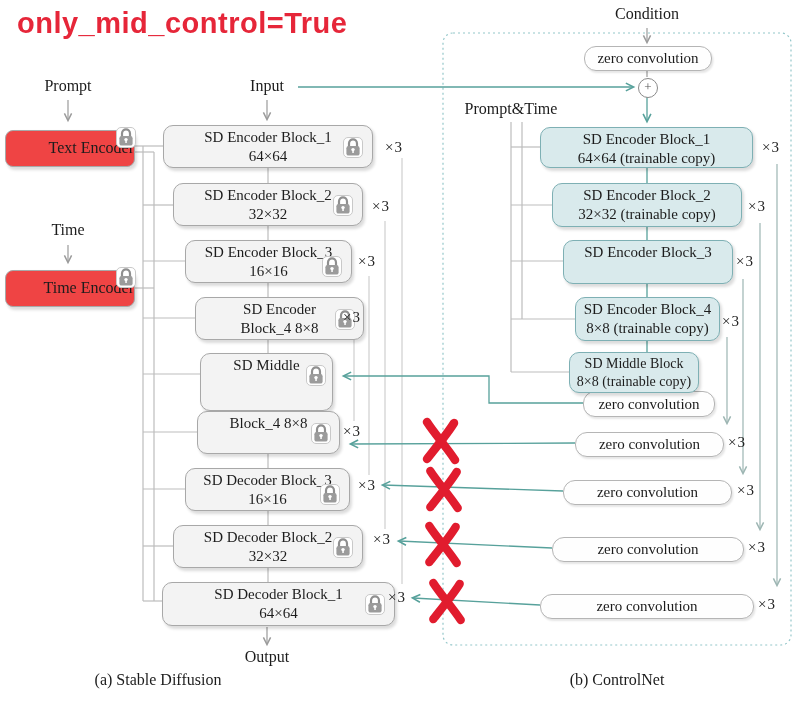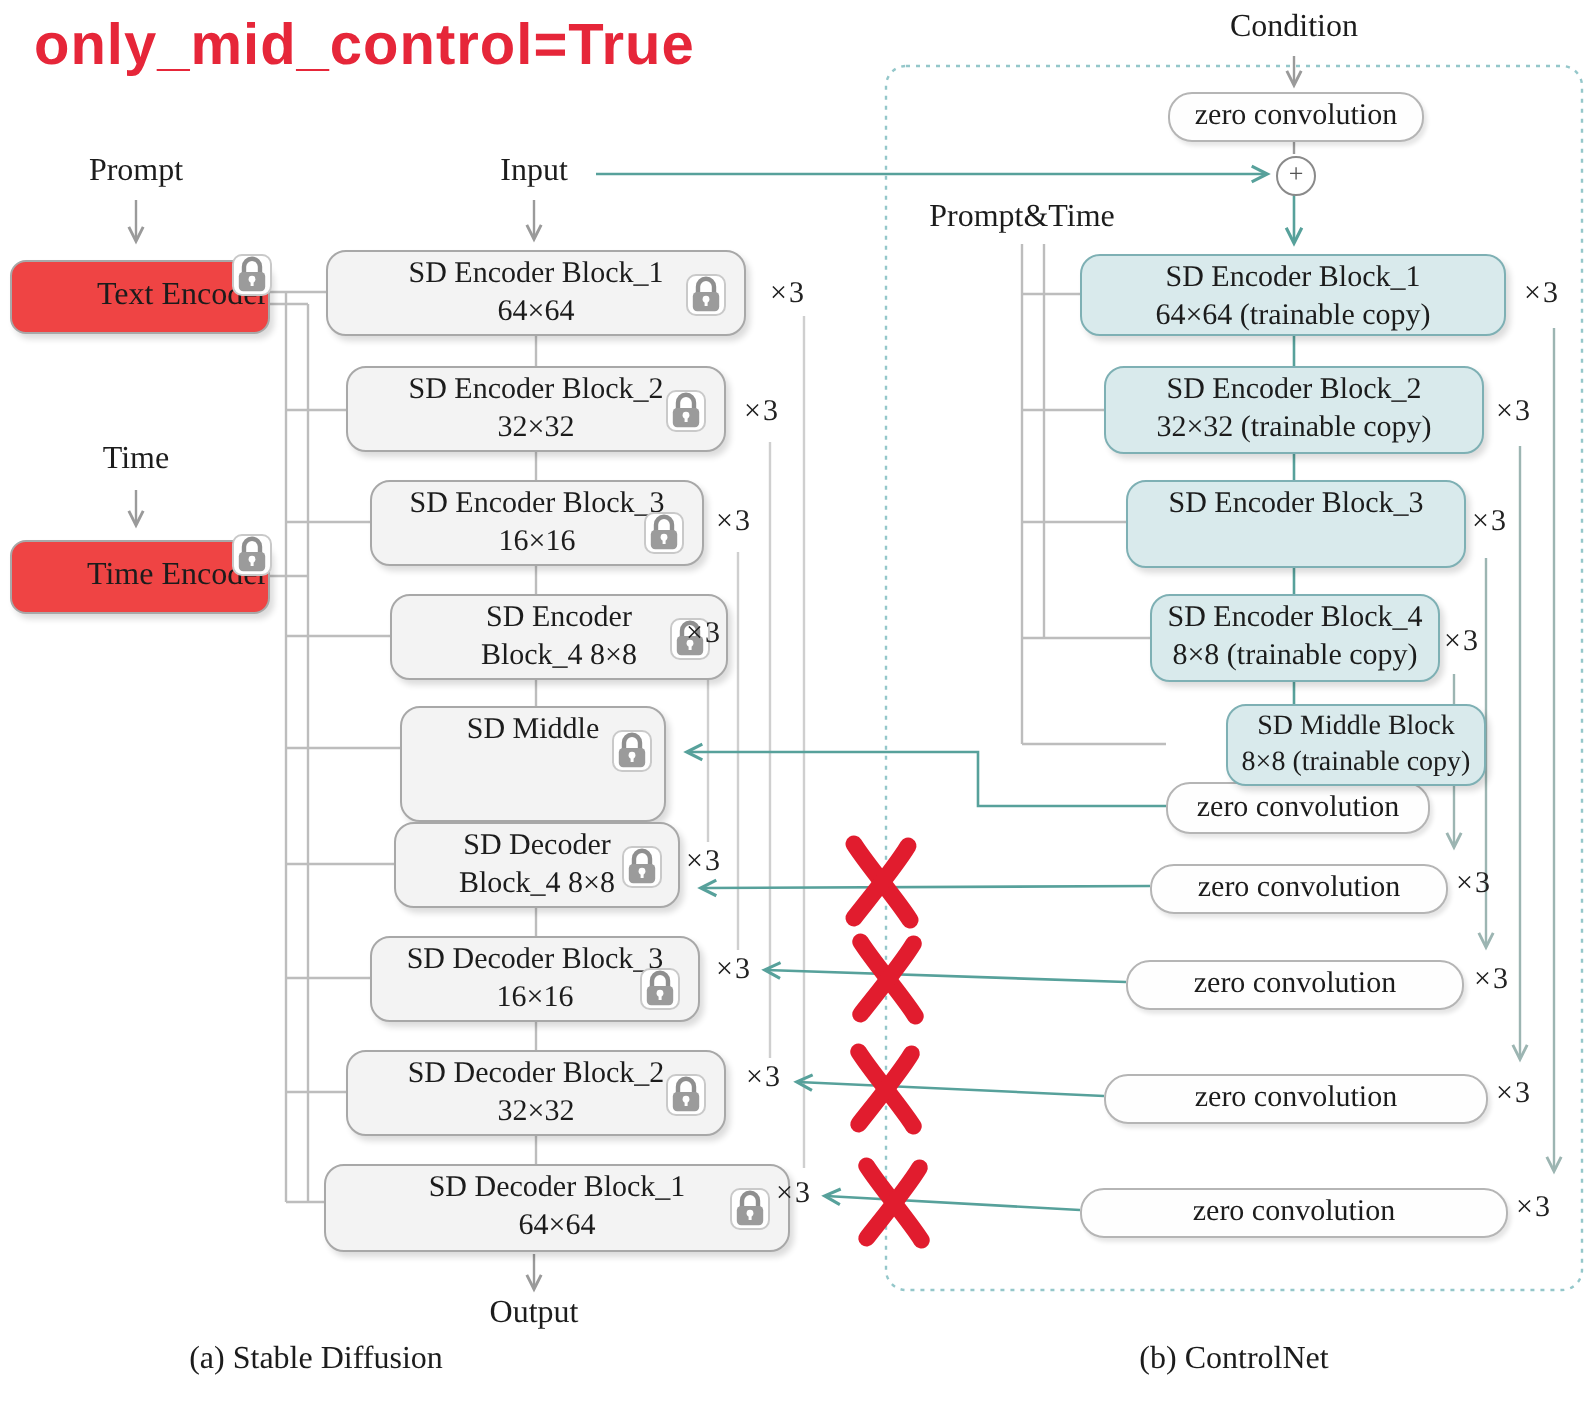--- a/index.html
+++ b/index.html
@@ -194,21 +194,20 @@
         <use href="#lock-symbol"></use>
       </svg>
   </div>
   <div class="blk" style="left:200px;top:353px;width:133px;height:58px">
     <span class="l1">SD Middle</span>
     <svg class="lock" style="right:6px;top:10px">
         <use href="#lock-symbol"></use>
       </svg>
   </div>
   <div class="blk" style="left:197px;top:411px;width:143px;height:43px">
-    <span class="l1">SD Decoder</span>
       <span class="l2">Block_4 8×8</span>
     <svg class="lock" style="right:8px;top:10px">
         <use href="#lock-symbol"></use>
       </svg>
   </div>
   <div class="blk" style="left:185px;top:468px;width:165px;height:43px">
     <span class="l1">SD Decoder Block_3</span>
       <span class="l2">16×16</span>
     <svg class="lock" style="right:9px;top:14px">
         <use href="#lock-symbol"></use>
@@ -237,21 +236,21 @@
     <span class="l1">SD Encoder Block_2</span>
       <span class="l2">32×32 (trainable copy)</span>
   </div>
   <div class="blk train" style="left:563px;top:240px;width:170px;height:44px">
     <span class="l1">SD Encoder Block_3</span>
   </div>
   <div class="blk train" style="left:575px;top:297px;width:145px;height:44px">
     <span class="l1">SD Encoder Block_4</span>
       <span class="l2">8×8 (trainable copy)</span>
   </div>
-  <div class="blk train" style="left:613px;top:352px;width:130px;height:41px;font-size:14px;line-height:18px">
+  <div class="blk train" style="left:569px;top:352px;width:130px;height:41px;font-size:14px;line-height:18px">
     <span class="l1">SD Middle Block</span>
       <span class="l2">8×8 (trainable copy)</span>
   </div>
 
   <div id="plus" class="abs">+</div>
 
   <div class="abs rep ctr" style="left:394px;top:139px">×3</div>
   <div class="abs rep ctr" style="left:381px;top:198px">×3</div>
   <div class="abs rep ctr" style="left:367px;top:253px">×3</div>
   <div class="abs rep ctr" style="left:352px;top:309px">×3</div>

